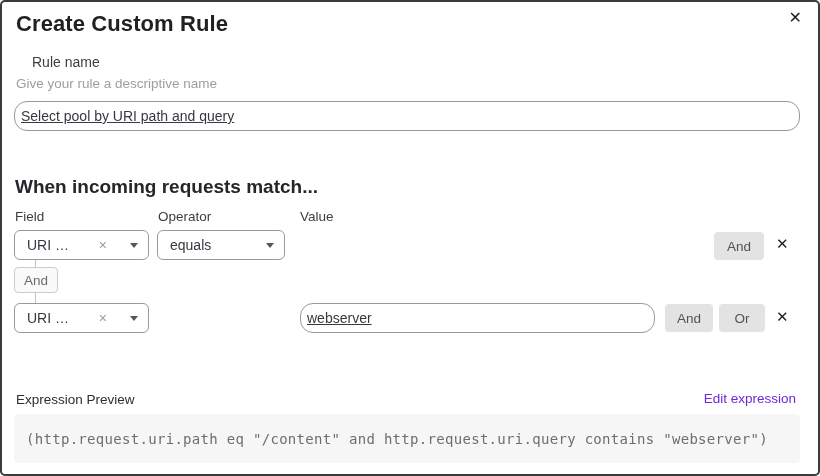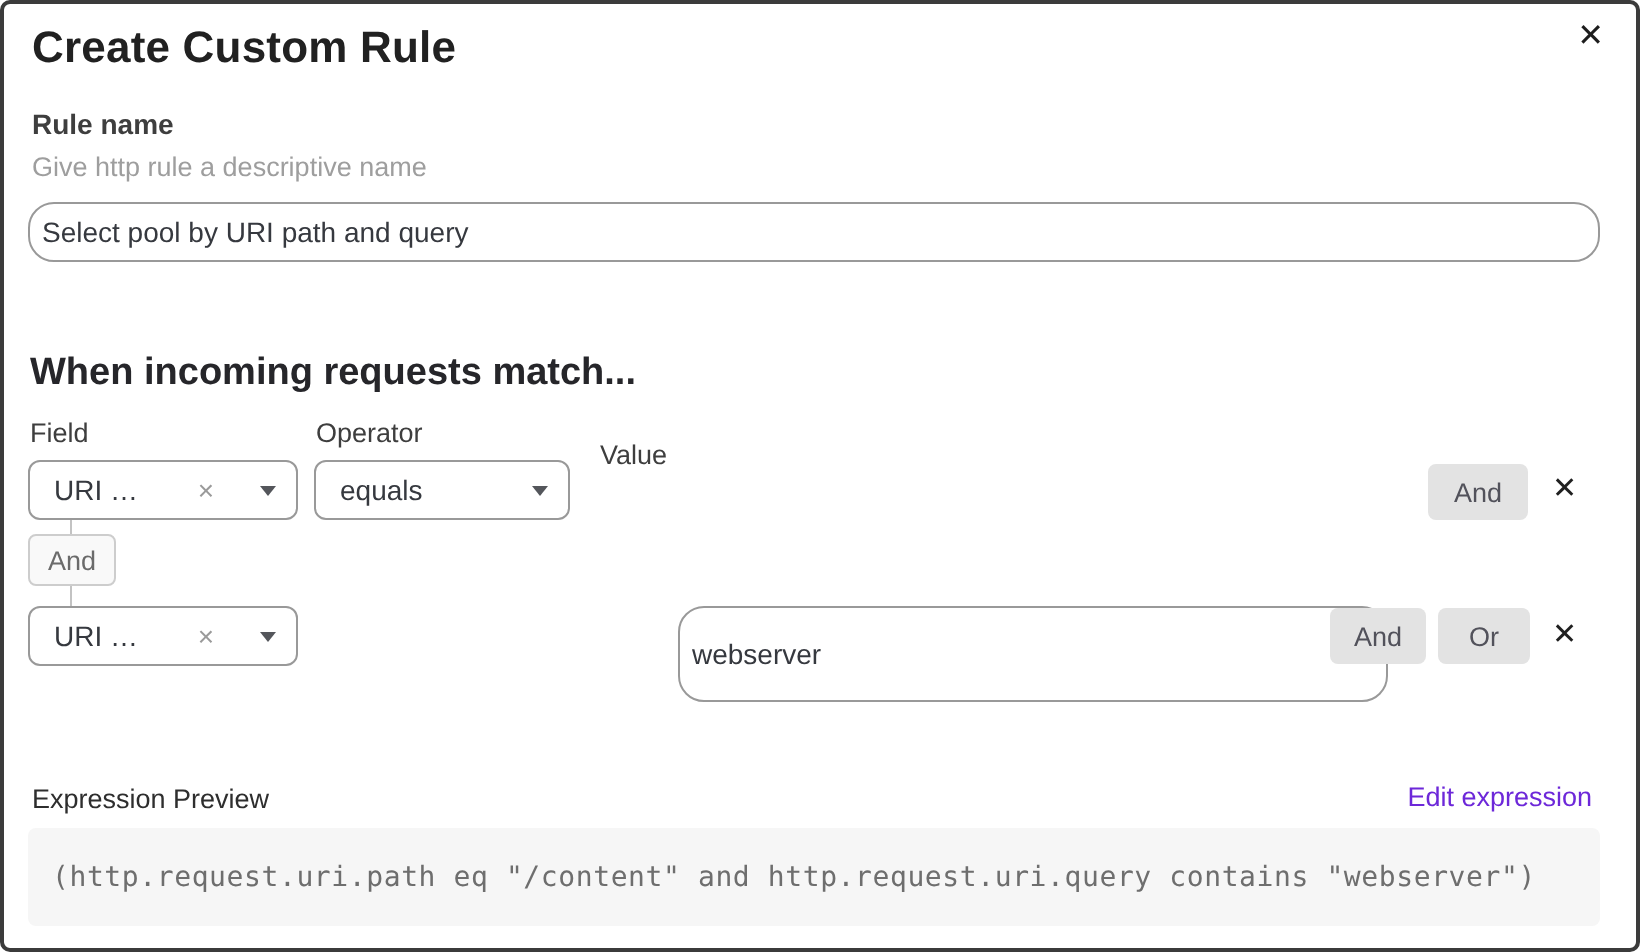--- a/index.html
+++ b/index.html
@@ -26,40 +26,40 @@
     right:10px; top:4px;
     font-size:16px; font-weight:bold; color:#1d1d1d;
     padding:4px 6px; cursor:pointer; line-height:1;
     background:none; border:none;
     font-family:"DejaVu Sans",sans-serif;
   }
 
   .field-label { font-size:14px; color:#3e3e3e; }
   .helper-text { font-size:13.5px; color:#9e9e9e; }
 
-  .rule-name-label { left:14px; top:52px;font-weight:bold; }
+  .rule-name-label { left:30px; top:52px; }
   .rule-name-help  { left:14px; top:74px; }
 
   .text-input {
     border:1px solid #999; border-radius:13px;
     background:#fff; color:#36393f;
     font-size:14px; font-family:"Liberation Sans","DejaVu Sans",sans-serif;
-    padding:0 6px; outline:none;
+    padding:0 6px; outline:none;text-decoration:underline;
   }
   .rule-name-input { left:12px; top:99px; width:786px; height:30px; }
 
   .section-heading {
     left:13px; top:174px;
     font-size:19px; font-weight:bold; color:#26262a;
   }
 
   .col-label { font-size:13.5px; color:#3e3e3e; }
   .col-field    { left:13px;  top:207px; }
   .col-operator { left:156px; top:207px; }
-  .col-value    { left:298px; top:207px;margin-top:11px; }
+  .col-value    { left:298px; top:207px; }
 
   .select-box {
     border:1px solid #999; border-radius:6px;
     background:#fff; height:30px;
     display:flex; align-items:center;
     padding:0 10px 0 12px; gap:21px;
     cursor:pointer;
   }
   .select-text {
     flex:1; font-size:14px; color:#36393f;
@@ -75,21 +75,21 @@
     border-right:4.5px solid transparent;
     border-top:5.5px solid #54565b;
     margin-left:2px;
   }
 
   .row1 { top:228px; }
   .row2 { top:301px; }
   .field-select    { left:12px;  width:135px; }
   .operator-select { left:155px; width:128px; }
   .value-input-1   { left:298px; top:228px; width:404px; height:30px; }
-  .value-input-2   { left:298px; top:301px; width:355px; height:48px;margin-left:39px; }
+  .value-input-2   { left:298px; top:301px; width:355px; height:30px; }
 
   .chip-btn {
     border:none; border-radius:4px;
     background:#e3e3e3; color:#52525b;
     font-size:13.5px; font-family:"Liberation Sans","DejaVu Sans",sans-serif;
     height:28px; cursor:pointer;
   }
   .and-btn-1 { left:712px; top:230px; width:50px; }
   .and-btn-2 { left:663px; top:302px; width:48px; }
   .or-btn-2  { left:717px; top:302px; width:46px; }
@@ -131,21 +131,21 @@
 </style>
 </head>
 <body>
 
 <div class="dialog">
 
   <h1 class="abs dialog-title">Create Custom Rule</h1>
   <button class="abs close-btn">✕</button>
 
   <div class="abs field-label rule-name-label">Rule name</div>
-  <div class="abs helper-text rule-name-help">Give http rule a descriptive name</div>
+  <div class="abs helper-text rule-name-help">Give your rule a descriptive name</div>
   <input class="abs text-input rule-name-input" type="text" value="Select pool by URI path and query" style="">
 
   <div class="abs section-heading">When incoming requests match...</div>
 
   <div class="abs col-label col-field">Field</div>
   <div class="abs col-label col-operator">Operator</div>
   <div class="abs col-label col-value">Value</div>
 
   <div class="abs select-box field-select row1">
     <span class="select-text">URI Path</span>

